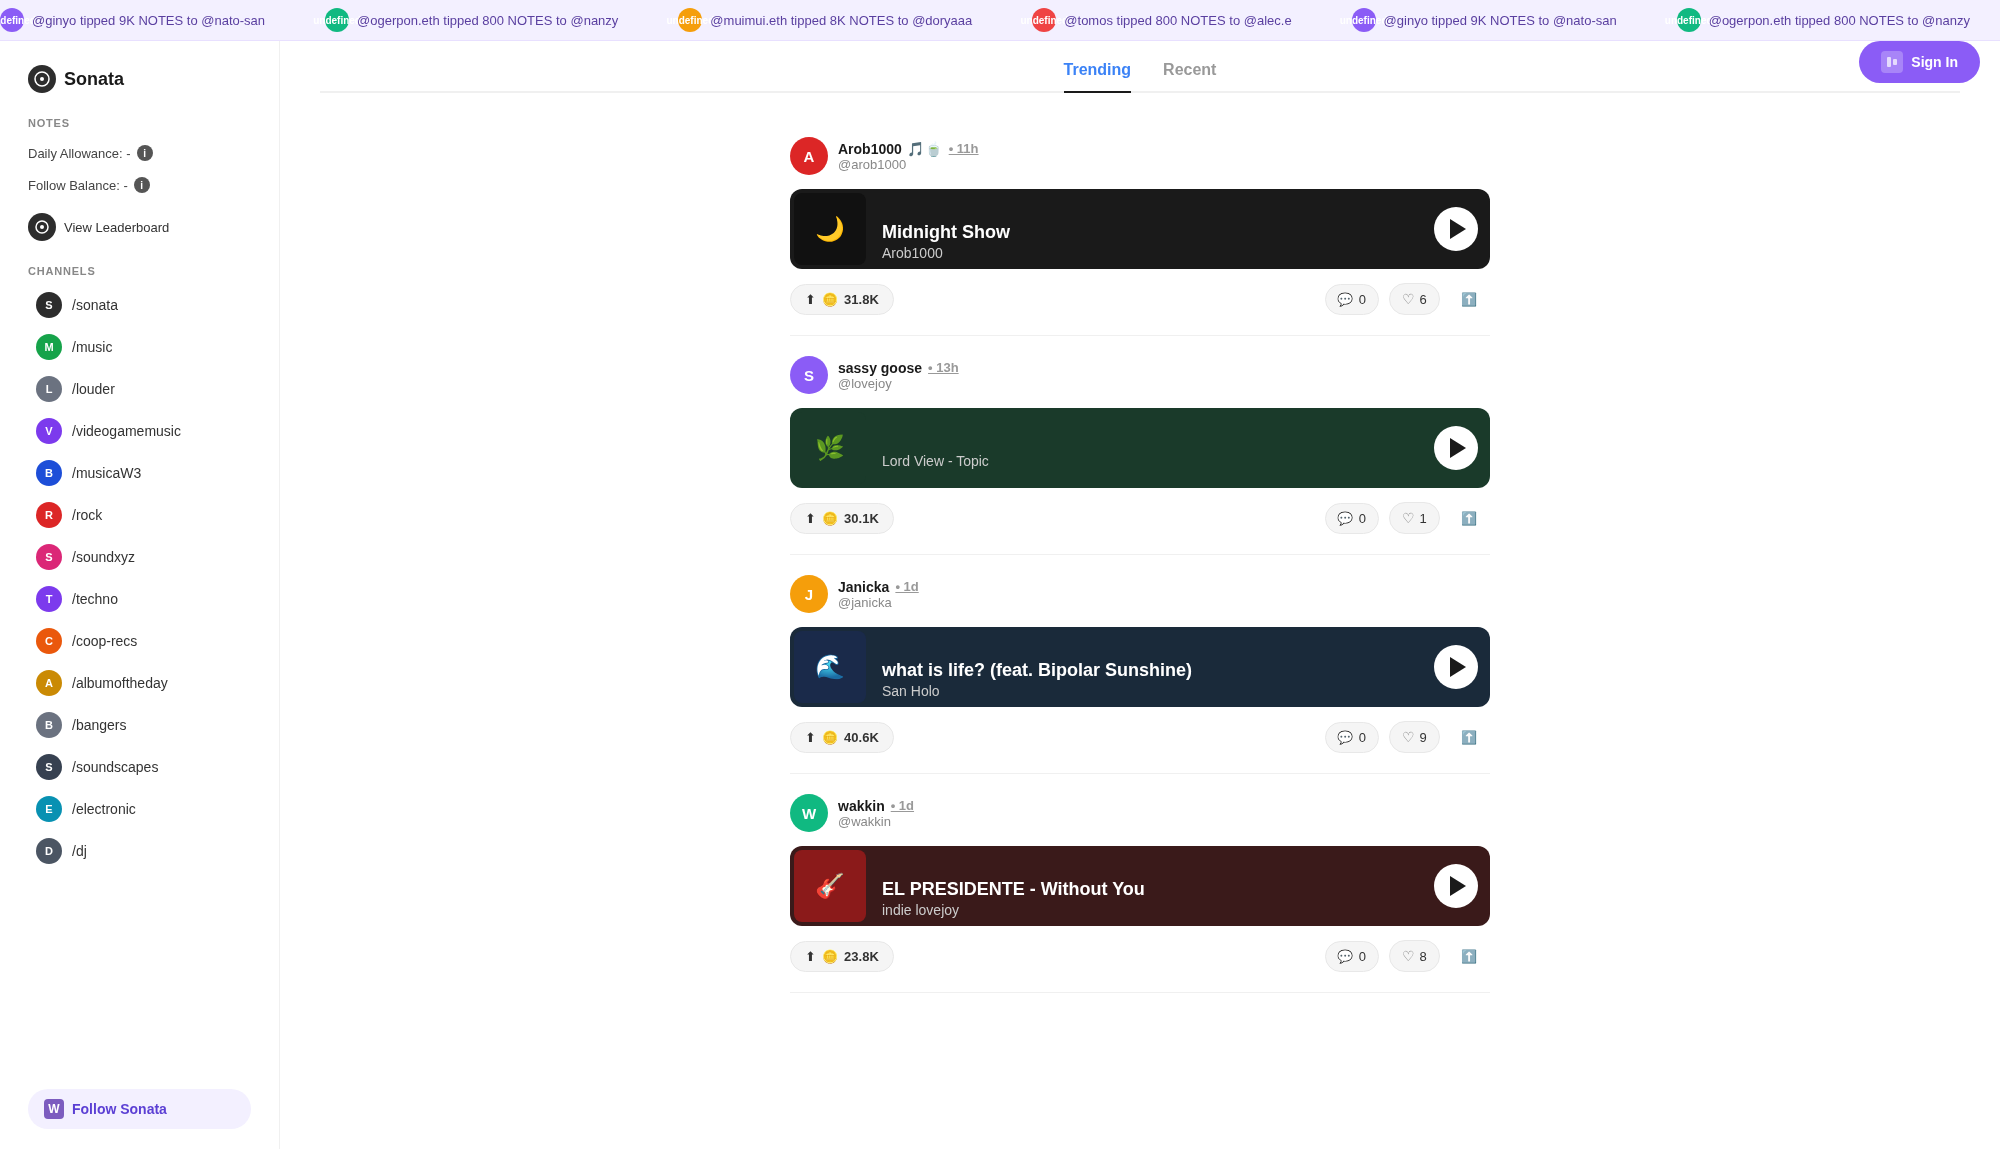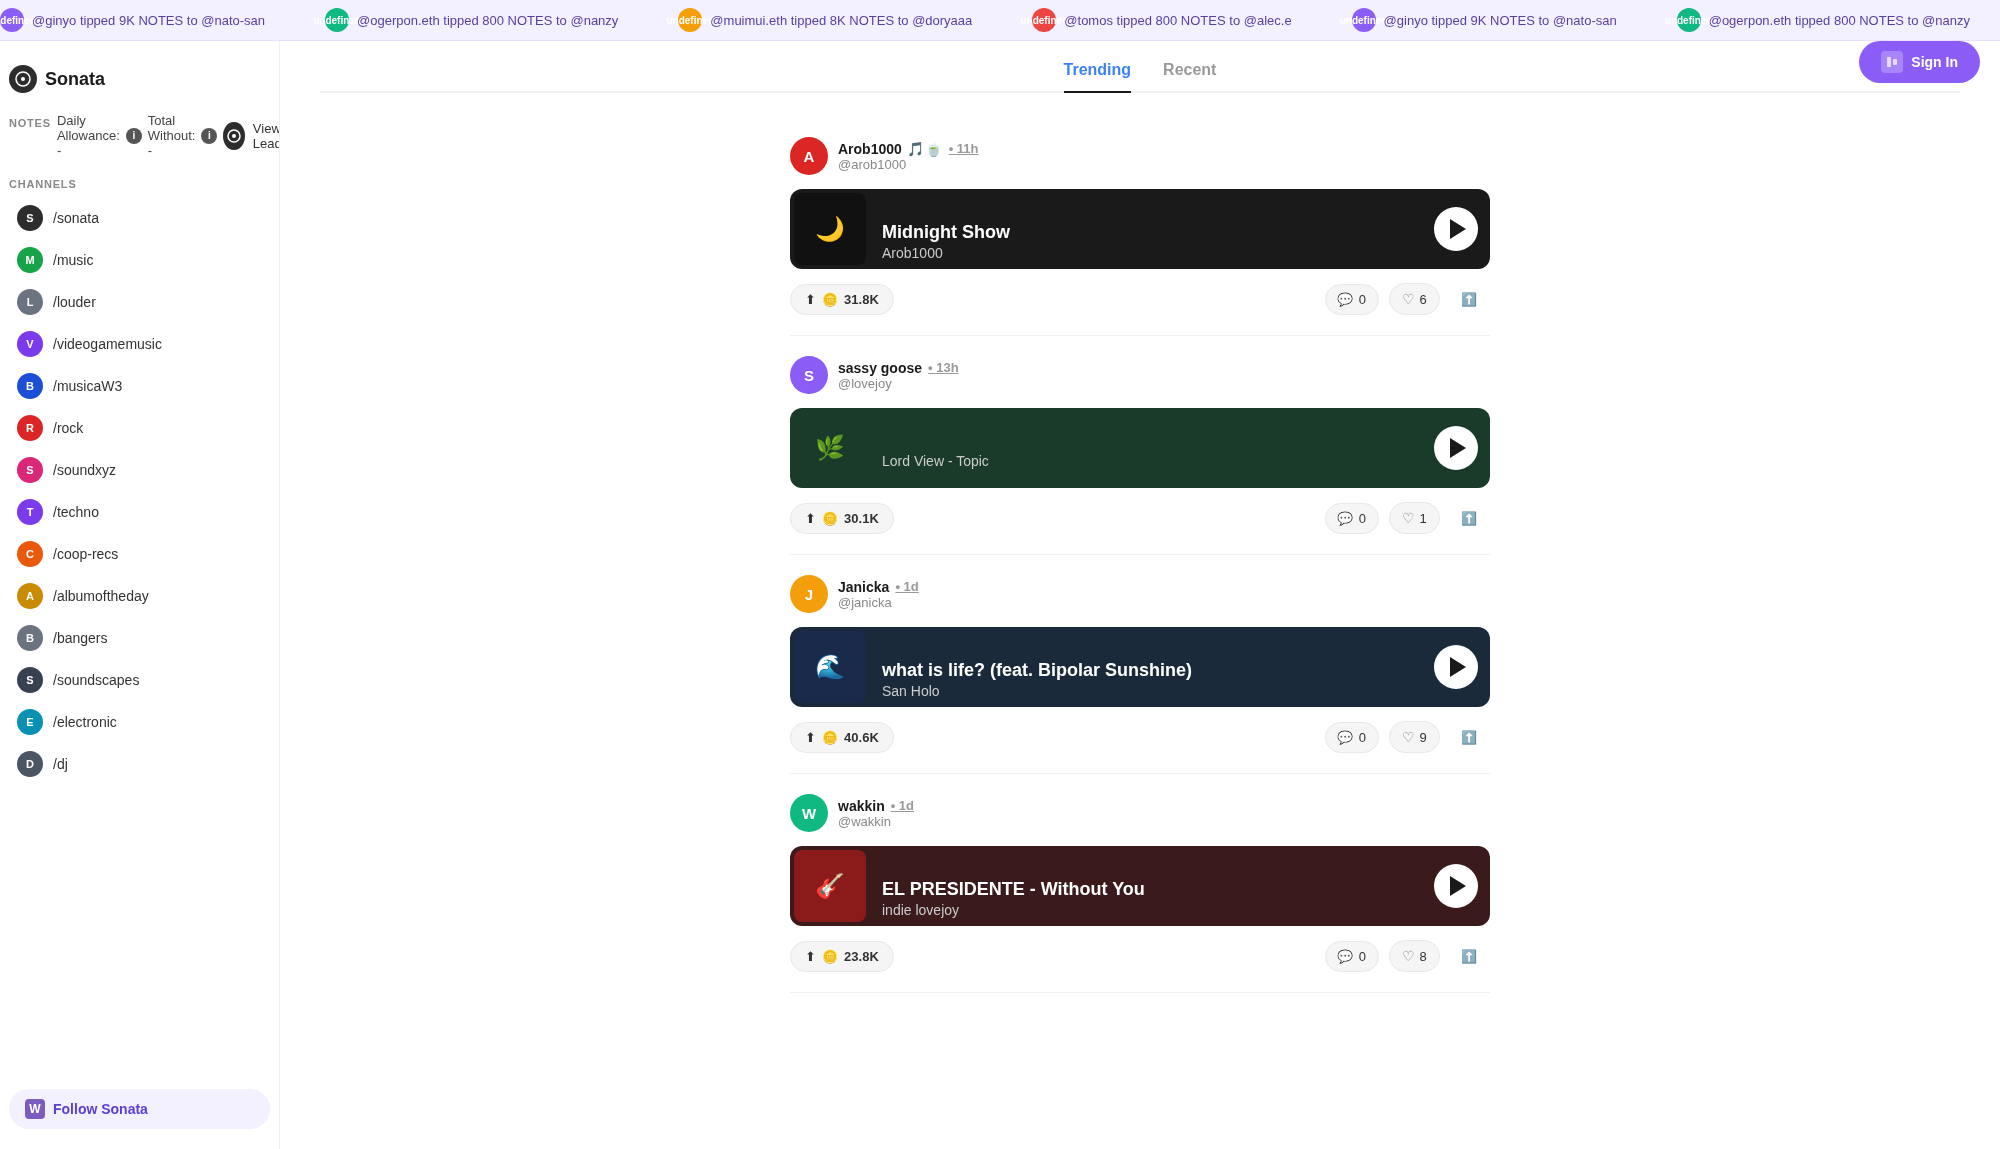--- a/index.html
+++ b/index.html
@@ -45,21 +45,21 @@
     .app-layout {
       display: flex;
       height: calc(100vh - 41px);
     }
 
     
     .sidebar {
       width: 280px;
       min-width: 280px;
       border-right: 1px solid #f0f0f0;
-      padding: 20px 9px;
+      padding: 20px 28px;
       display: flex;
       flex-direction: column;
       gap: 16px;
       overflow-y: auto;
       position: relative;
     }
     .sidebar-logo {
       display: flex;
       align-items: center;
       gap: 8px;
@@ -78,21 +78,21 @@
     }
 
     .section-label {
       font-size: 11px;
       font-weight: 700;
       color: #888;
       letter-spacing: 0.8px;
       text-transform: uppercase;
       margin-top: 4px;
     }
-    .notes-section { display: flex; flex-direction: row; gap: 6px; }
+    .notes-section { display: flex; flex-direction: column; gap: 16px; }
     .notes-item {
       font-size: 13px;
       color: #444;
       display: flex; align-items: center; gap: 6px;
     }
     .info-icon {
       width: 16px; height: 16px;
       border-radius: 50%;
       background: #555;
       color: #fff;
@@ -340,21 +340,21 @@
       <span>Sonata</span>
     </div>
 
     <div class="notes-section">
       <div class="section-label">NOTES</div>
       <div class="notes-item">
         <span>Daily Allowance: -</span>
         <div class="info-icon">i</div>
       </div>
       <div class="notes-item">
-        <span>Total Without: -</span>
+        <span>Follow Balance: -</span>
         <div class="info-icon">i</div>
       </div>
       <div class="view-leaderboard">
         <div class="logo-icon">
           <svg width="14" height="14" viewBox="0 0 14 14" fill="none">
             <circle cx="7" cy="7" r="6" stroke="white" stroke-width="1.5"></circle>
             <circle cx="7" cy="7" r="2" fill="white"></circle>
           </svg>
         </div>
         <span>View Leaderboard</span>

